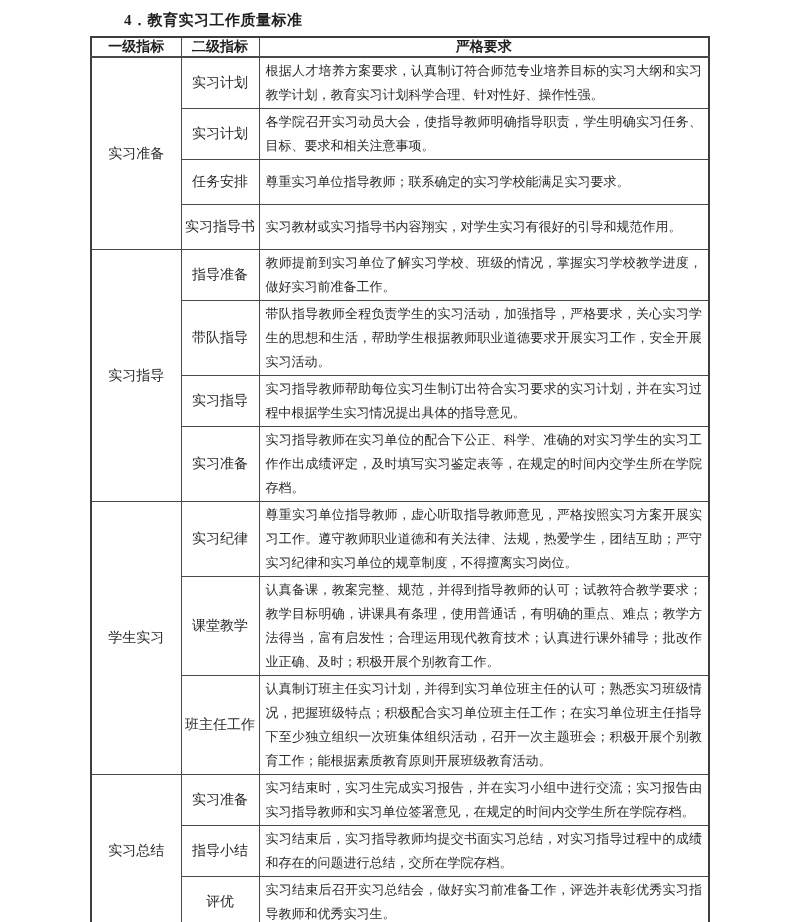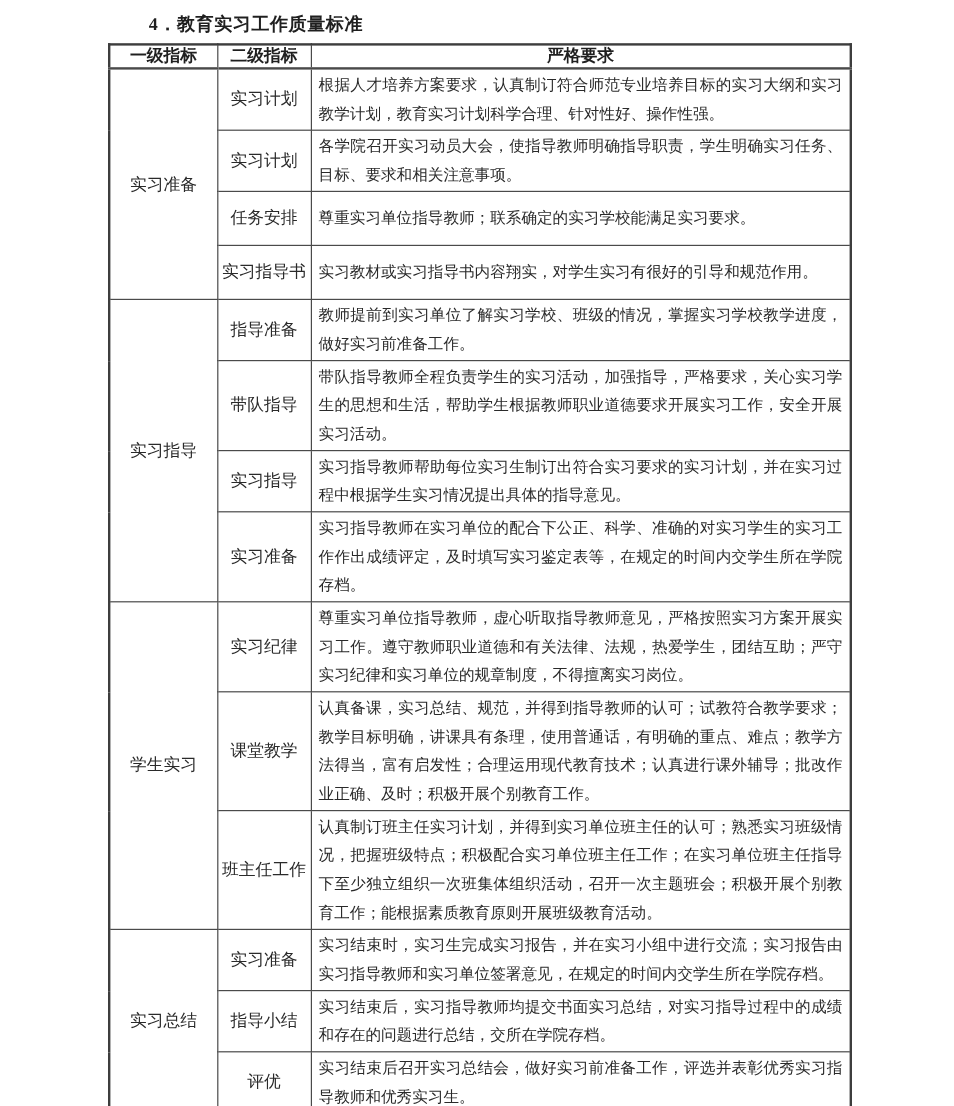--- a/index.html
+++ b/index.html
@@ -114,21 +114,21 @@
           <td class="lv2">实习准备</td>
           <td class="std">实习指导教师在实习单位的配合下公正、科学、准确的对实习学生的实习工作作出成绩评定，及时填写实习鉴定表等，在规定的时间内交学生所在学院存档。</td>
         </tr>
         <tr>
           <td rowspan="3" class="lv1">学生实习</td>
           <td class="lv2">实习纪律</td>
           <td class="std">尊重实习单位指导教师，虚心听取指导教师意见，严格按照实习方案开展实习工作。遵守教师职业道德和有关法律、法规，热爱学生，团结互助；严守实习纪律和实习单位的规章制度，不得擅离实习岗位。</td>
         </tr>
         <tr>
           <td class="lv2">课堂教学</td>
-          <td class="std">认真备课，实习总结、规范，并得到指导教师的认可；试教符合教学要求；教学目标明确，讲课具有条理，使用普通话，有明确的重点、难点；教学方法得当，富有启发性；合理运用现代教育技术；认真进行课外辅导；批改作业正确、及时；积极开展个别教育工作。</td>
+          <td class="std">认真备课，教案完整、规范，并得到指导教师的认可；试教符合教学要求；教学目标明确，讲课具有条理，使用普通话，有明确的重点、难点；教学方法得当，富有启发性；合理运用现代教育技术；认真进行课外辅导；批改作业正确、及时；积极开展个别教育工作。</td>
         </tr>
         <tr>
           <td class="lv2">班主任工作</td>
           <td class="std">认真制订班主任实习计划，并得到实习单位班主任的认可；熟悉实习班级情况，把握班级特点；积极配合实习单位班主任工作；在实习单位班主任指导下至少独立组织一次班集体组织活动，召开一次主题班会；积极开展个别教育工作；能根据素质教育原则开展班级教育活动。</td>
         </tr>
         <tr>
           <td rowspan="3" class="lv1">实习总结</td>
           <td class="lv2">实习准备</td>
           <td class="std">实习结束时，实习生完成实习报告，并在实习小组中进行交流；实习报告由实习指导教师和实习单位签署意见，在规定的时间内交学生所在学院存档。</td>
         </tr>

